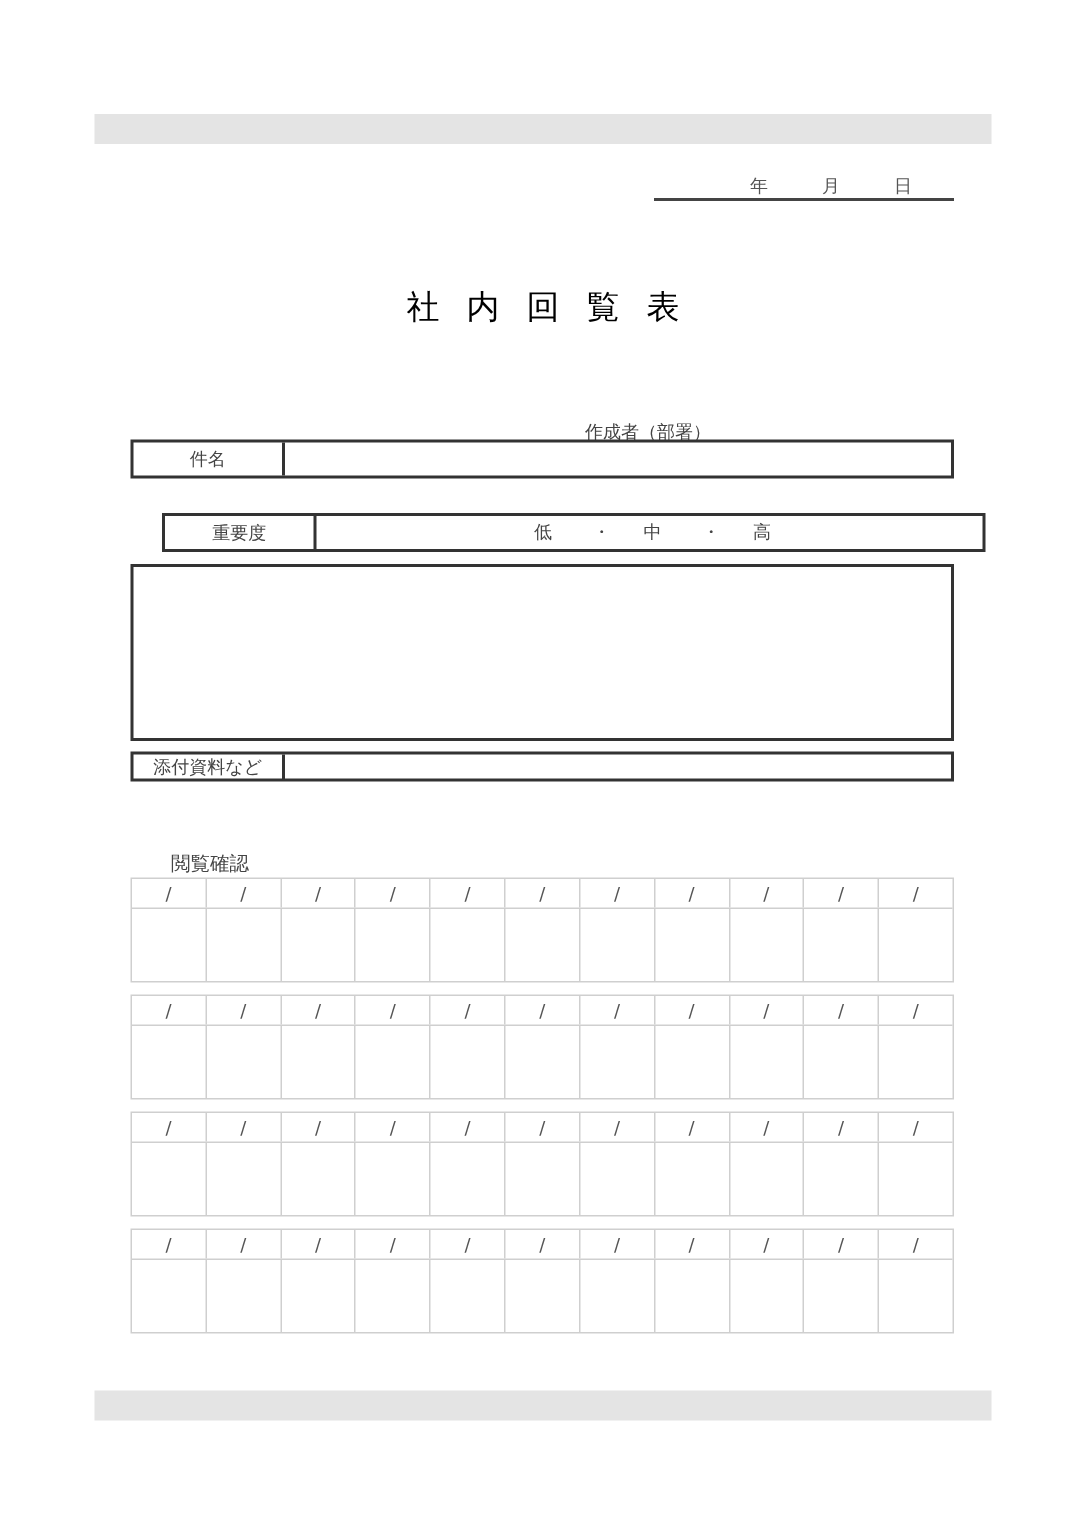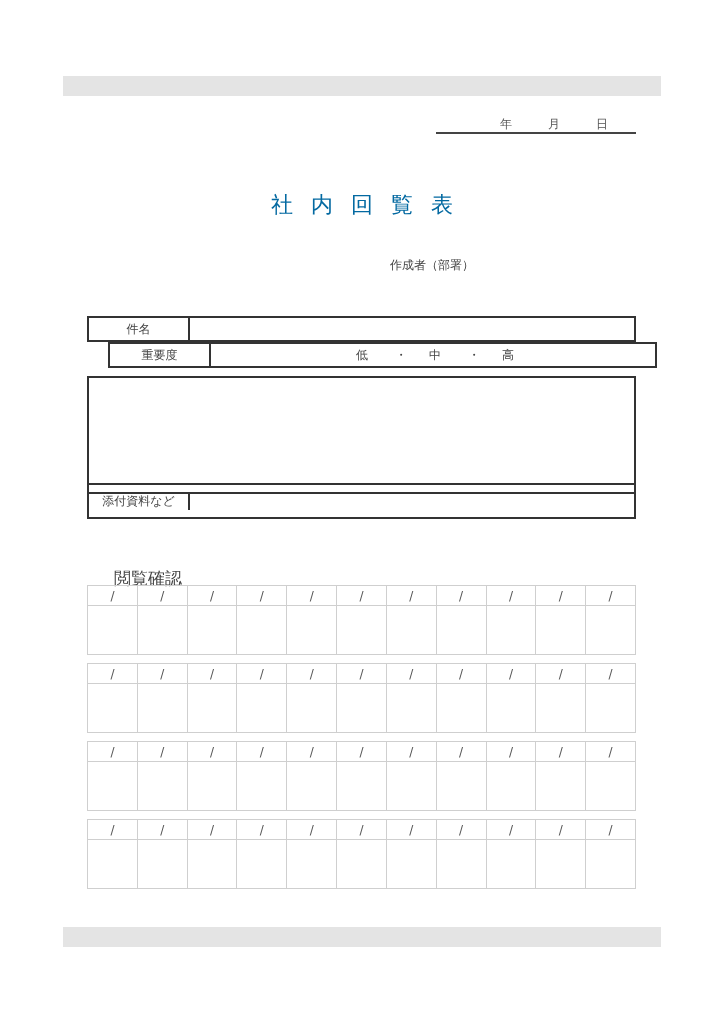--- a/index.html
+++ b/index.html
@@ -7,36 +7,36 @@
          font-family: "DejaVu Sans", sans-serif; color: #333; }
   .band { position: absolute; left: 63px; width: 598px; height: 20px; background: #e4e4e4; }
   .band.top { top: 76px; }
   .band.bottom { top: 927px; }
 
   .date-line { position: absolute; left: 436px; top: 113px; width: 200px; height: 19px;
                border-bottom: 2px solid #444; }
   .date-line span { position: absolute; top: 3px; font-size: 12px; color: #555; }
 
   .title { position: absolute; left: 0; width: 724px; top: 190px; text-align: center;
-           font-size: 22px; letter-spacing: 18px; color: #0369a1; padding-left: 18px; box-sizing: border-box; }
-  .author { position: absolute; left: 390px; top: 257px; font-size: 12px; color: #444; }
+           font-size: 22px; letter-spacing: 18px; color: #000000; padding-left: 18px; box-sizing: border-box; }
+  .author { position: absolute; left: 390px; top: 280px; font-size: 12px; color: #444; }
 
   .row { position: absolute; left: 87px; width: 549px; border: 2px solid #333; box-sizing: border-box; display: flex; }
   .row .label { width: 99px; border-right: 2px solid #333; display: flex; align-items: center;
                 justify-content: center; font-size: 12px; color: #444; }
   .row .value { flex: 1; display: flex; align-items: center; font-size: 12px; color: #444; }
-  .r1 { top: 316px; height: 26px; }
+  .r1 { top: 293px; height: 26px; }
   .r2 { top: 342px; height: 26px; margin-left: 21px; }
   .r3 { top: 376px; height: 118px; }
-  .r4 { top: 483px; height: 36px; align-items: center; }
+  .r4 { top: 501px; height: 20px; align-items: center; }
 
   .priority { width: 100%; position: relative; height: 100%; }
   .priority span { position: absolute; top: 50%; transform: translateY(-50%); }
 
-  .review-label { position: absolute; left: 114px; top: 567px; font-size: 17px; color: #444; }
+  .review-label { position: absolute; left: 114px; top: 567px; font-size: 13px; color: #444; }
 
   .grid { position: absolute; left: 87px; top: 585px; width: 549px; }
   .block { border: 1px solid #cfcfcf; box-sizing: border-box; margin-bottom: 8px; }
   .block .daterow, .block .signrow { display: flex; }
   .block .daterow { height: 19px; border-bottom: 1px solid #cfcfcf; }
   .block .signrow { height: 48px; }
   .cell { flex: 1; border-right: 1px solid #cfcfcf; display: flex; align-items: center; justify-content: center;
           font-size: 12px; color: #555; }
   .cell:last-child { border-right: none; }
 </style>

